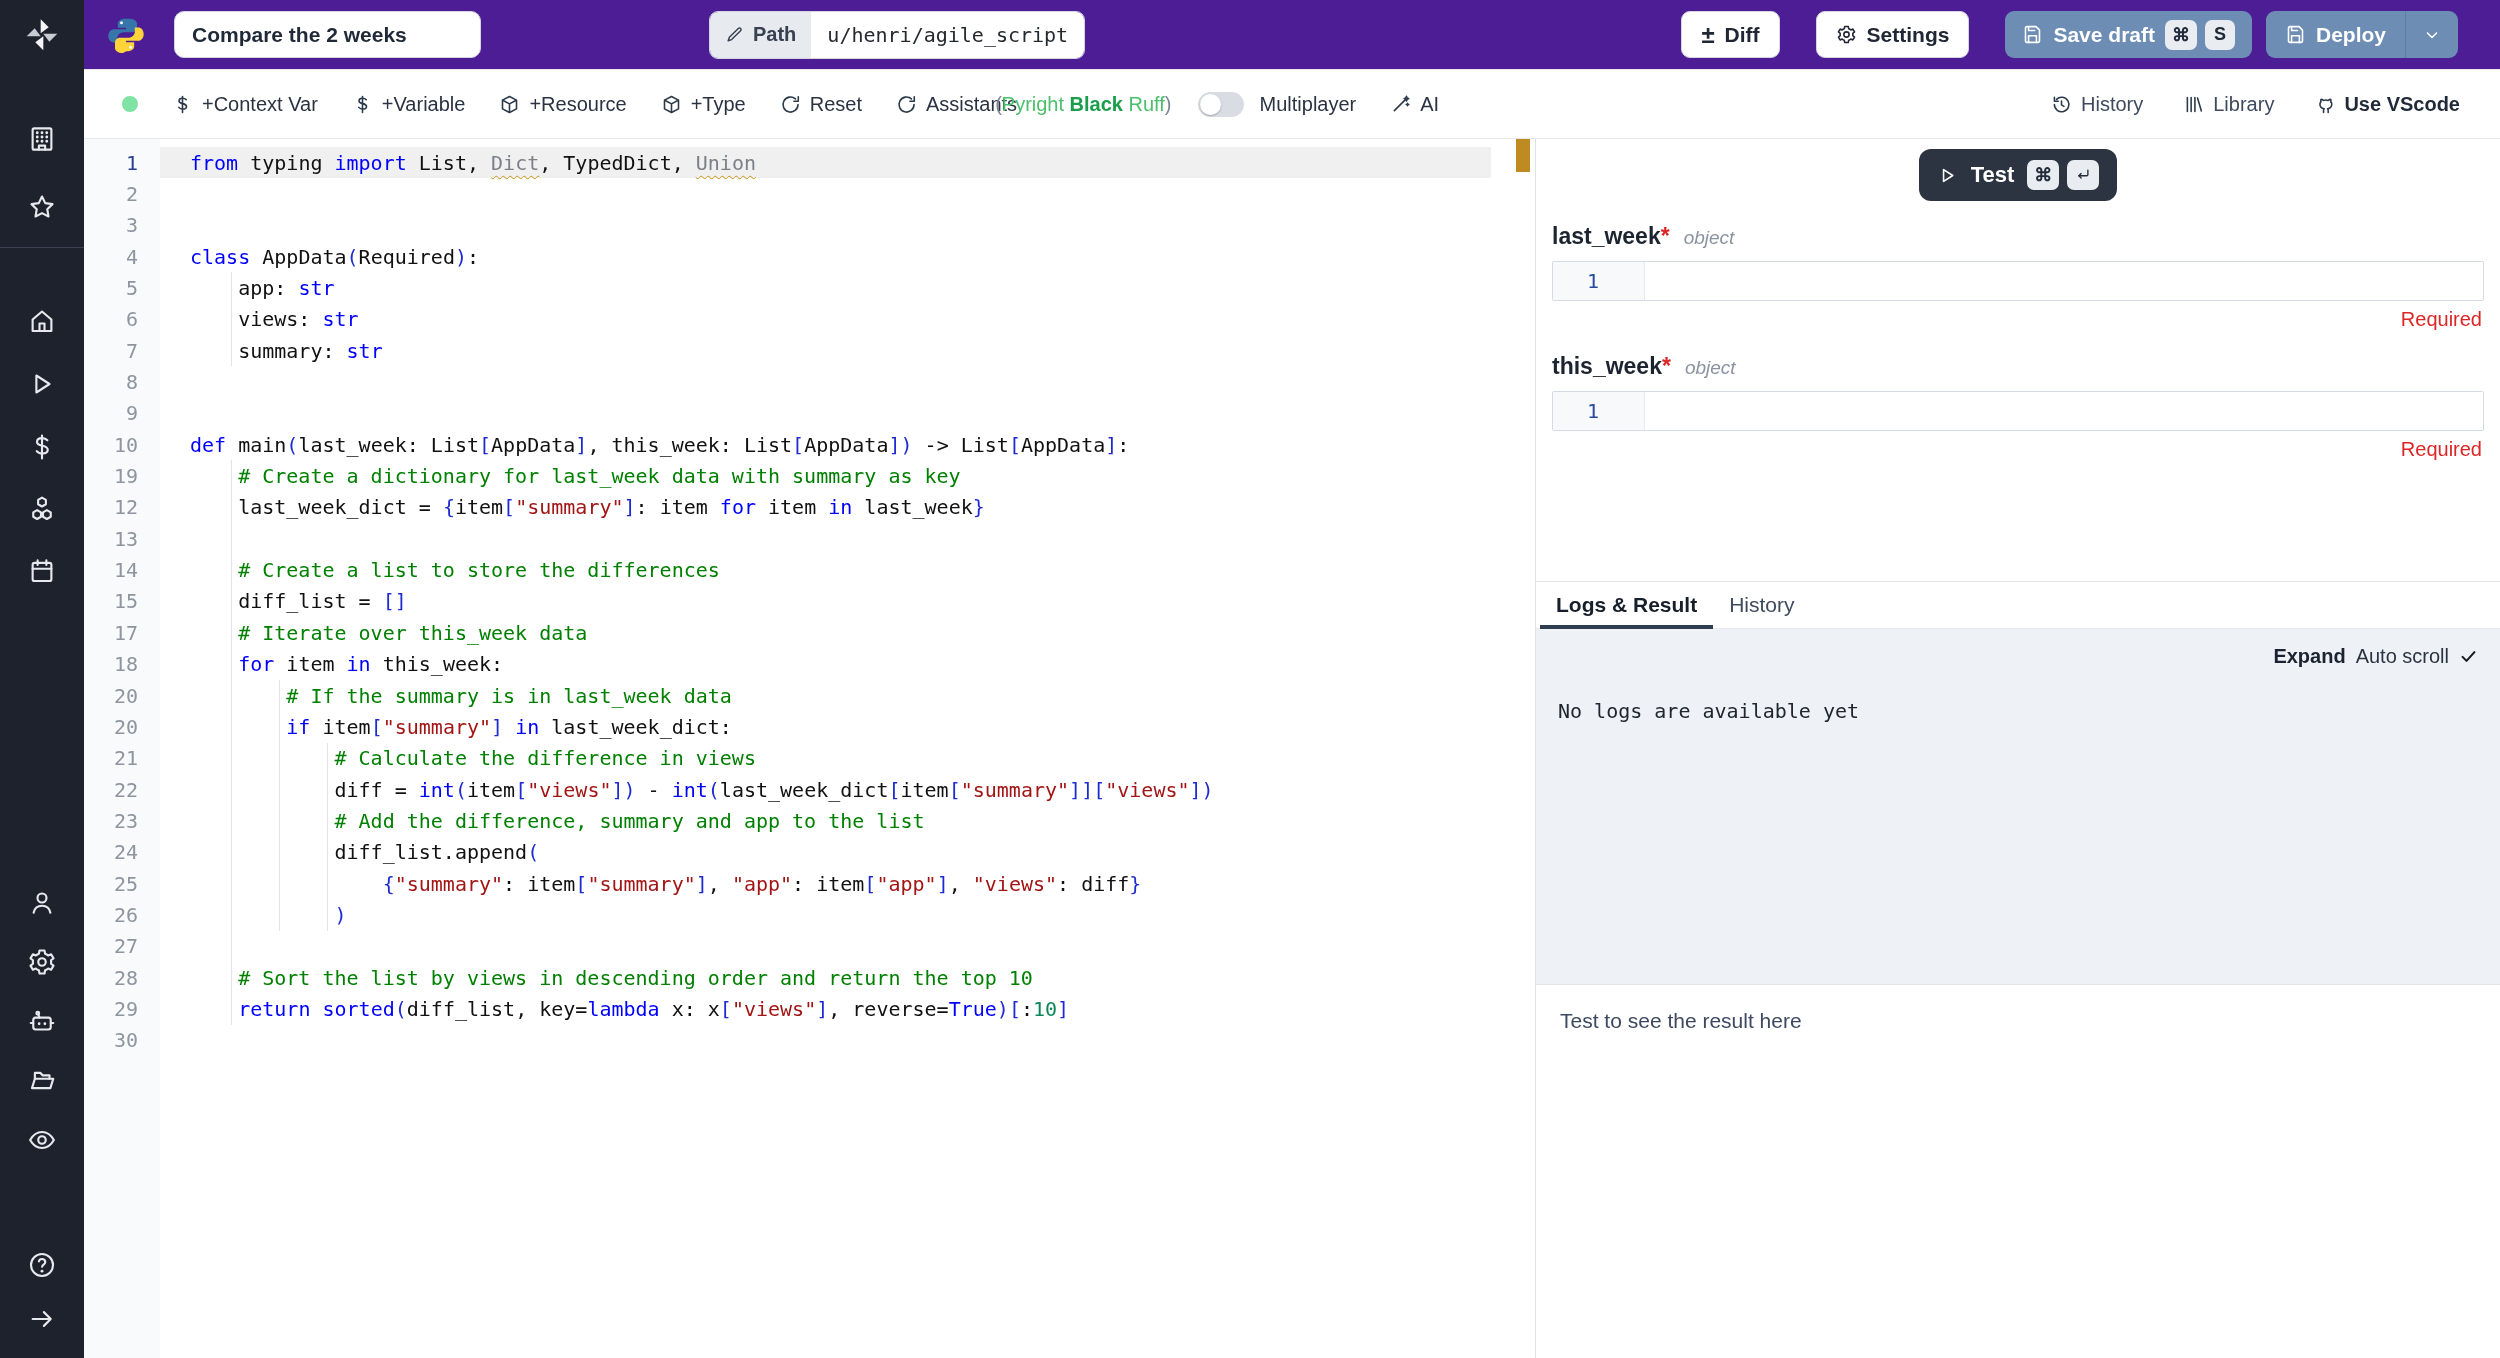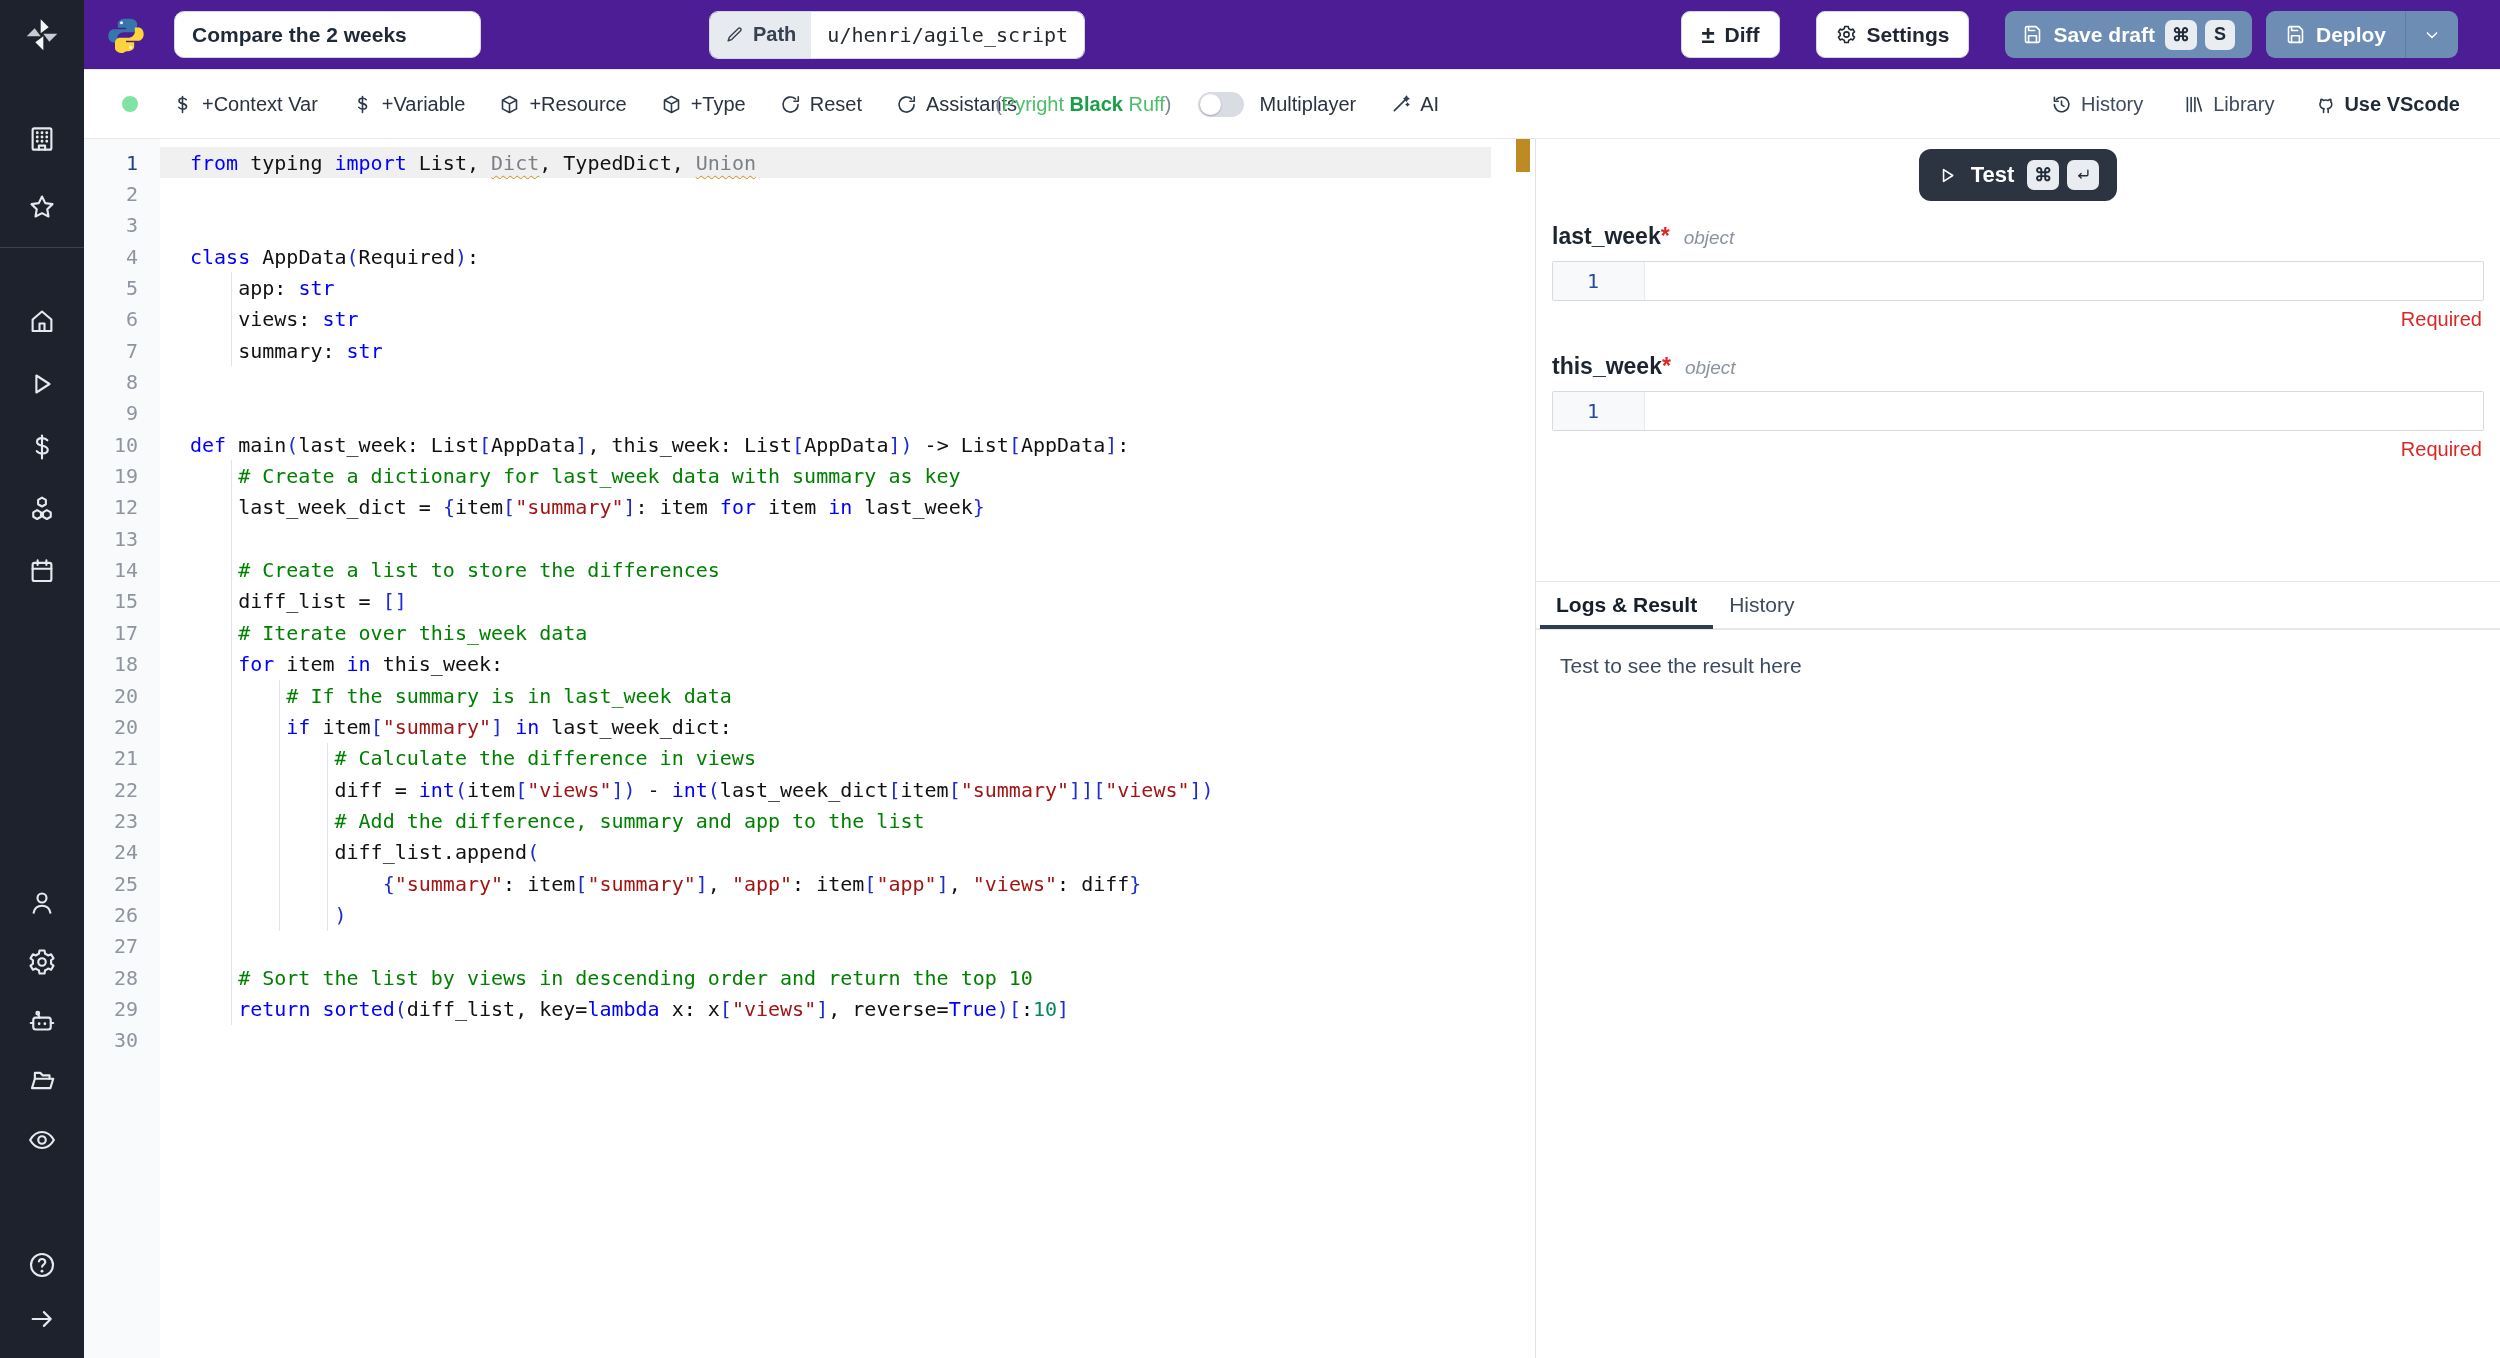--- a/index.html
+++ b/index.html
@@ -572,20 +572,32 @@
                 <div class="arg-req">Required</div>
               </div>
             </div>
         </div>
 
         <div class="tabbar" id="tabbar">
             <div class="tab active">Logs &amp; Result</div>
             <div class="tab">History</div>
           </div>
 
+        <div class="logs-body">
+          <div class="expand-row">
+            <span class="expand-lbl">Expand</span>
+            <span class="autoscroll-lbl">Auto scroll</span>
+            <span class="i check">
+              <svg viewBox="0 0 24 24" style="stroke-width:2.6">
+                  <path d="M4.5 12.5l5 5 10-11"></path>
+                </svg>
+            </span>
+          </div>
+          <div class="nologs">No logs are available yet</div>
+        </div>
 
         <div class="result">
           <div class="result-text">Test to see the result here</div>
         </div>
       </aside>
 
     </div>
   </div>
 </div>
 

